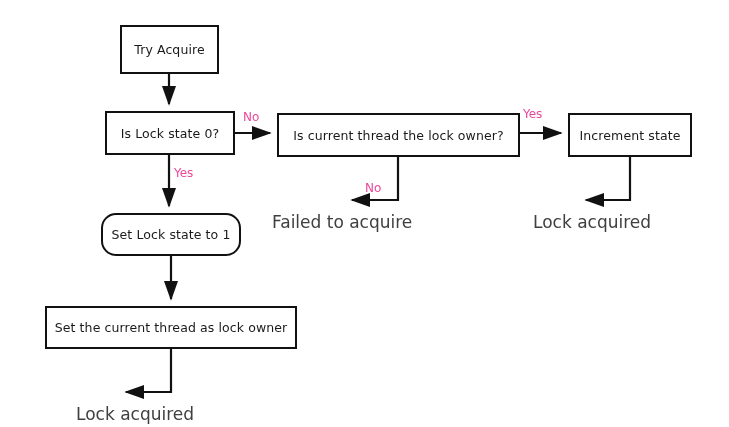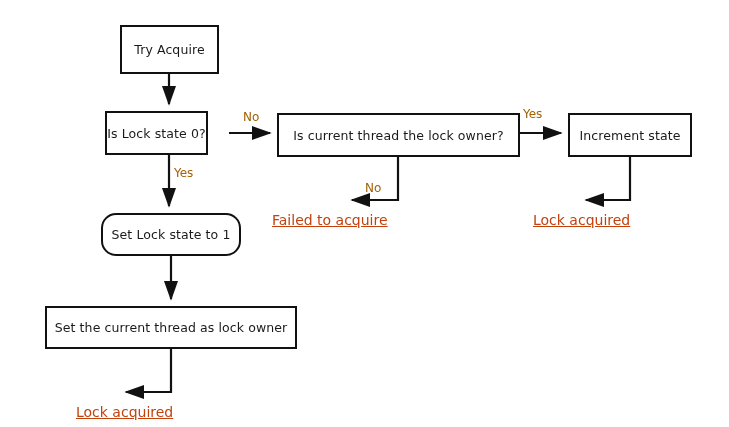--- a/index.html
+++ b/index.html
@@ -34,35 +34,34 @@
     justify-content: center;
     color: #1a1a1a;
     font-size: 12.5px;
     font-family: "DejaVu Sans", sans-serif;
     letter-spacing: 0.1px;
     white-space: nowrap;
     z-index: 2;
   }
   .edge-label {
     position: absolute;
-    color: #a16207;
+    color: #ec4899;
     font-size: 12px;
     font-family: "DejaVu Sans", sans-serif;
     white-space: nowrap;
     z-index: 3;
     background: transparent;
   }
   .terminal-label {
     position: absolute;
-    color: #c2410c;
-    font-size: 14px;
+    color: #404040;
+    font-size: 17px;
     font-family: "DejaVu Sans", sans-serif;
     white-space: nowrap;
     z-index: 3;
-    text-decoration: underline;
   }
 </style>
 </head>
 <body>
 
 <div id="canvas">
 
   <svg id="flow-svg" viewBox="0 0 729 427" xmlns="http://www.w3.org/2000/svg">
     <defs>
       <marker id="arrowhead" markerWidth="9" markerHeight="9" refX="8.2" refY="3.2" orient="auto" markerUnits="strokeWidth">
@@ -108,21 +107,21 @@
     
     <g>
       <path d="M171,349 L171,392 L126,392" stroke="#111111" stroke-width="2.2" fill="none" marker-end="url(#arrowhead)"></path>
     </g>
   </svg>
 
   <div class="node-box" style="left:120px; top:25px; width:99px; height:49px;">
     <span>Try Acquire</span>
   </div>
 
-  <div class="node-box" style="left:105px; top:111px; width:103px; height:44px;">
+  <div class="node-box" style="left:105px; top:111px; width:130px; height:44px;">
     <span>Is Lock state 0?</span>
   </div>
 
   <div class="node-box" style="left:568px; top:113px; width:124px; height:44px;">
     <span>Increment state</span>
   </div>
 
   <div class="node-box" style="left:277px; top:113px; width:243px; height:44px;">
     <span>Is current thread the lock owner?</span>
   </div>

